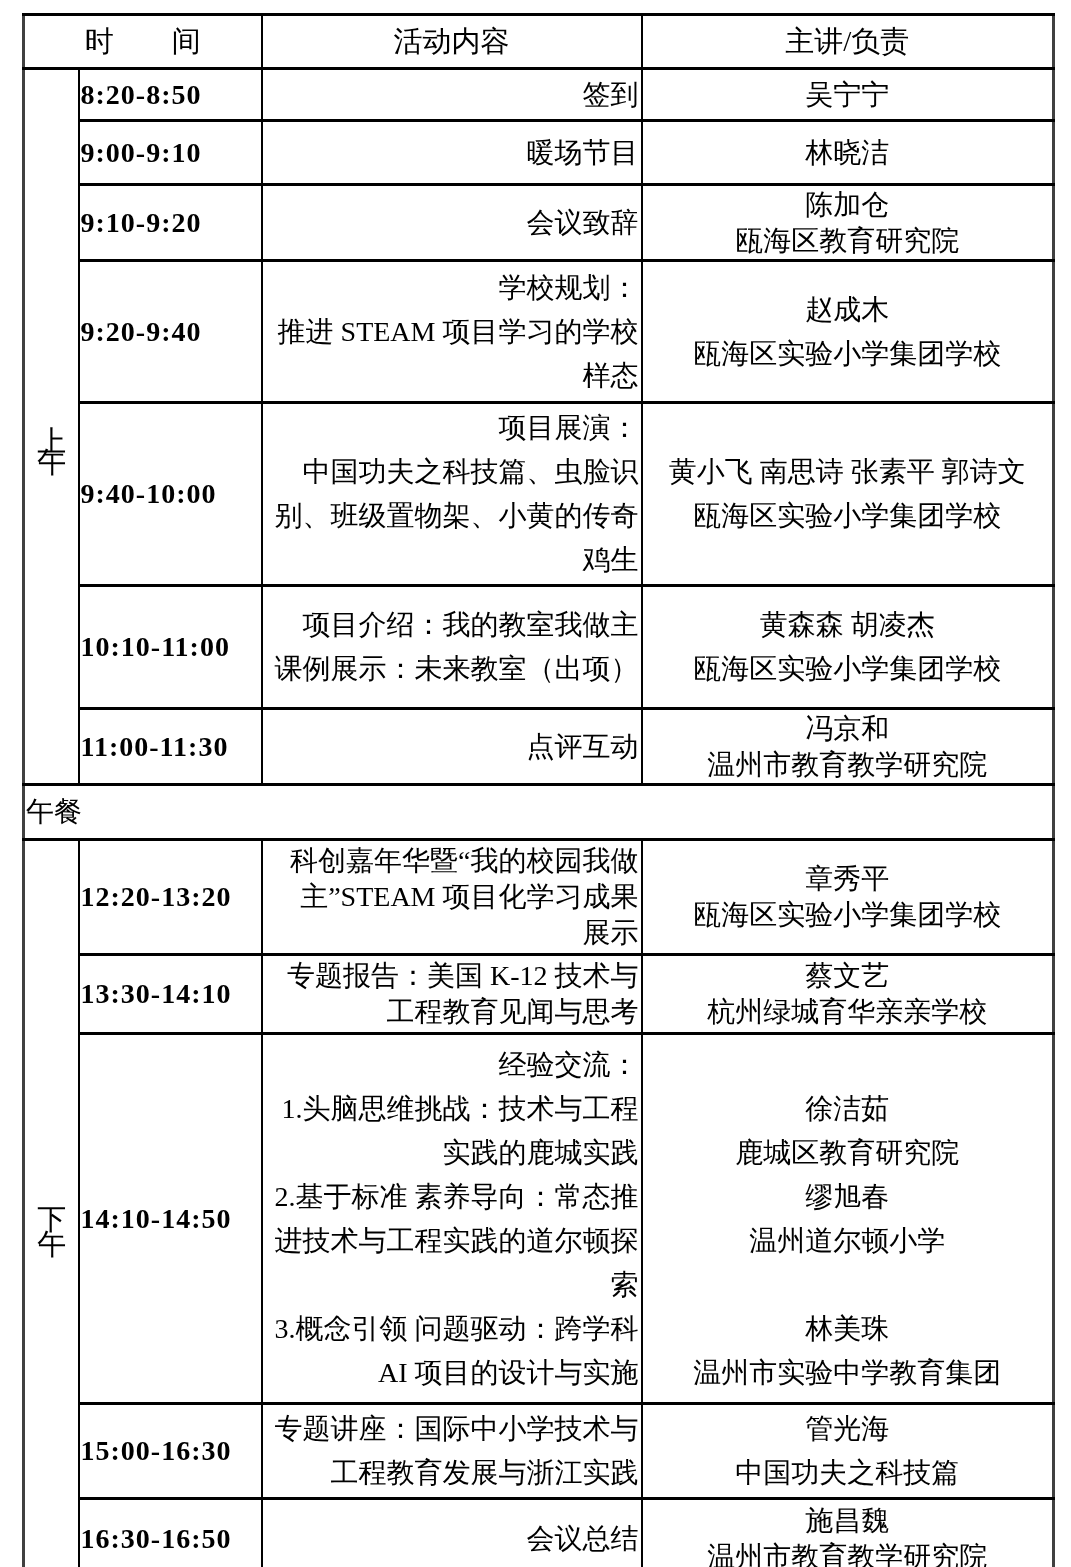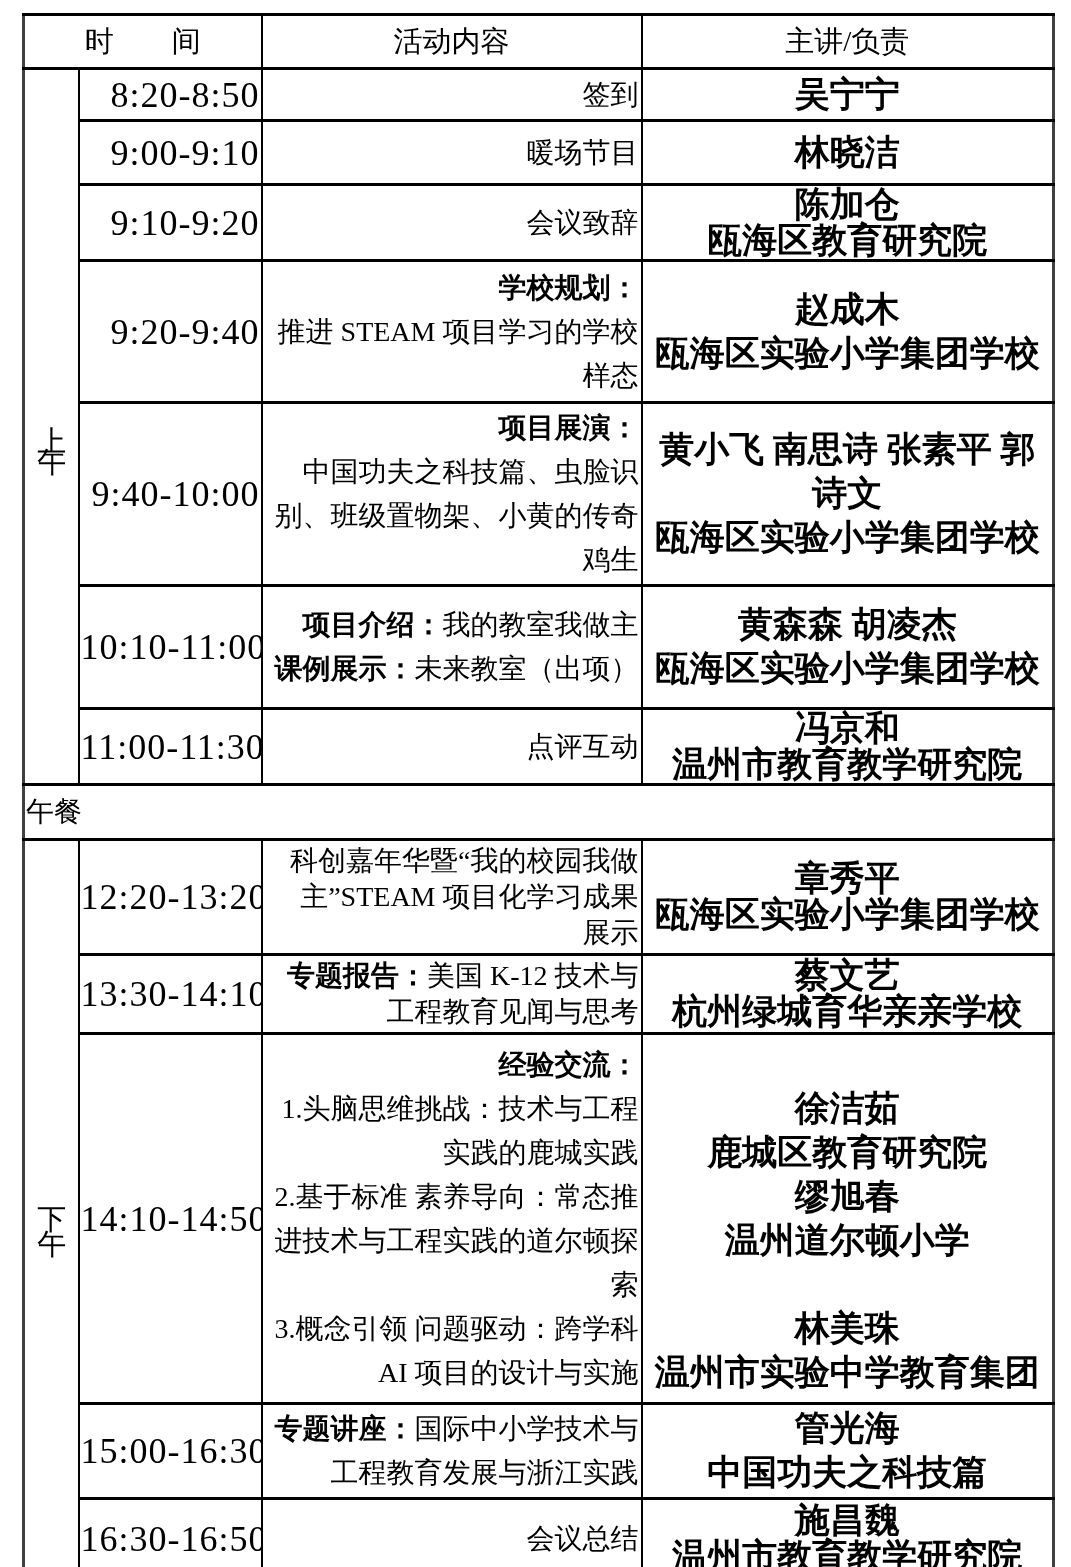--- a/index.html
+++ b/index.html
@@ -29,44 +29,44 @@
     border-bottom-width: 3px;
     vertical-align: middle;
     overflow: hidden;
     text-align: right;
   }
   .header-cell {
     text-align: center;
     font-size: 29px;
   }
   .time-cell {
-    text-align: right;
-    font-size: 36px;
+    text-align: left;
+    font-size: 28px;
     white-space: nowrap;
     letter-spacing: 1px;
+    font-weight: bold;
   }
   .activity-cell {
     font-size: 28px;
     line-height: 44px;
     padding: 2px 2px 2px 11px;
   }
   .speaker-cell {
     text-align: center;
-    font-size: 35px;
+    font-size: 28px;
     line-height: 44px;
     padding: 0;
-    font-weight: bold;
   }
   tr.compact .activity-cell,
   tr.compact .speaker-cell {
     line-height: 36px;
   }
   .speaker-line { min-height: 44px; }
   tr.compact .speaker-line { min-height: 36px; }
-  .bold-label { font-weight: bold; }
+  .bold-label { font-weight: normal; }
   .period-cell { text-align: center; }
   .vtext {
     display: inline-block;
     writing-mode: vertical-lr;
     text-orientation: upright;
     letter-spacing: 22px;
     font-size: 29px;
     line-height: 1.1;
   }
   .lunch-cell {

